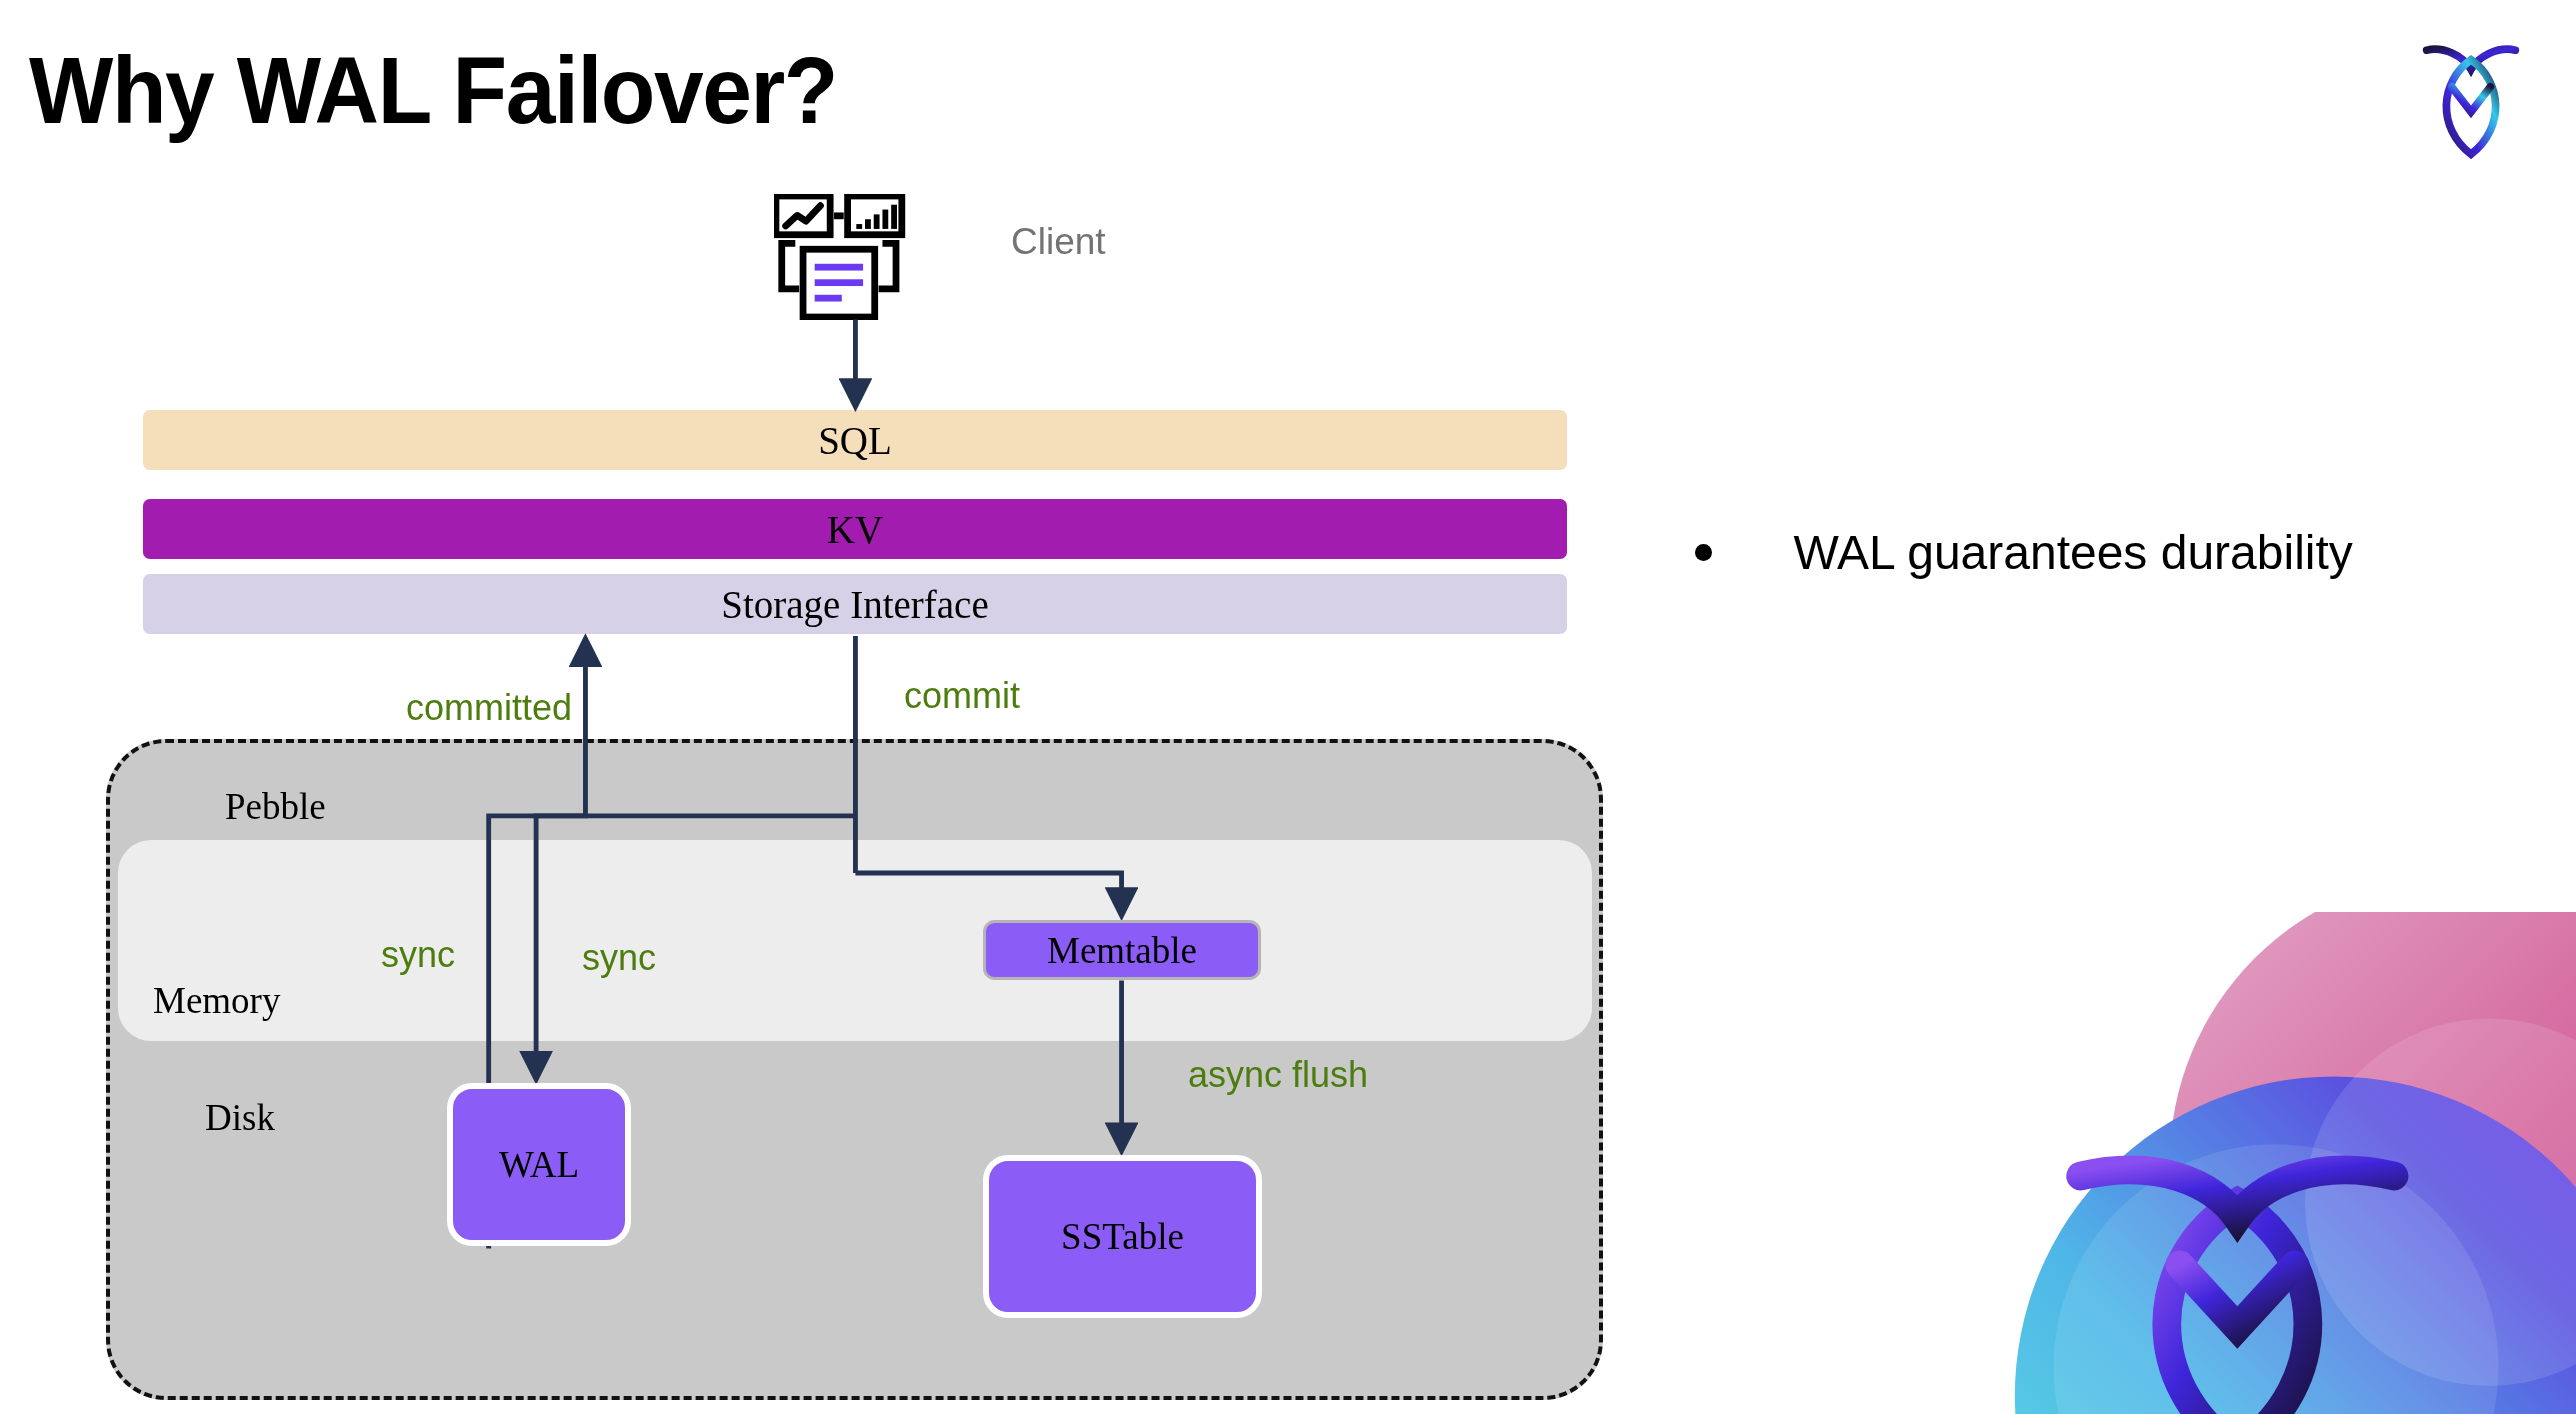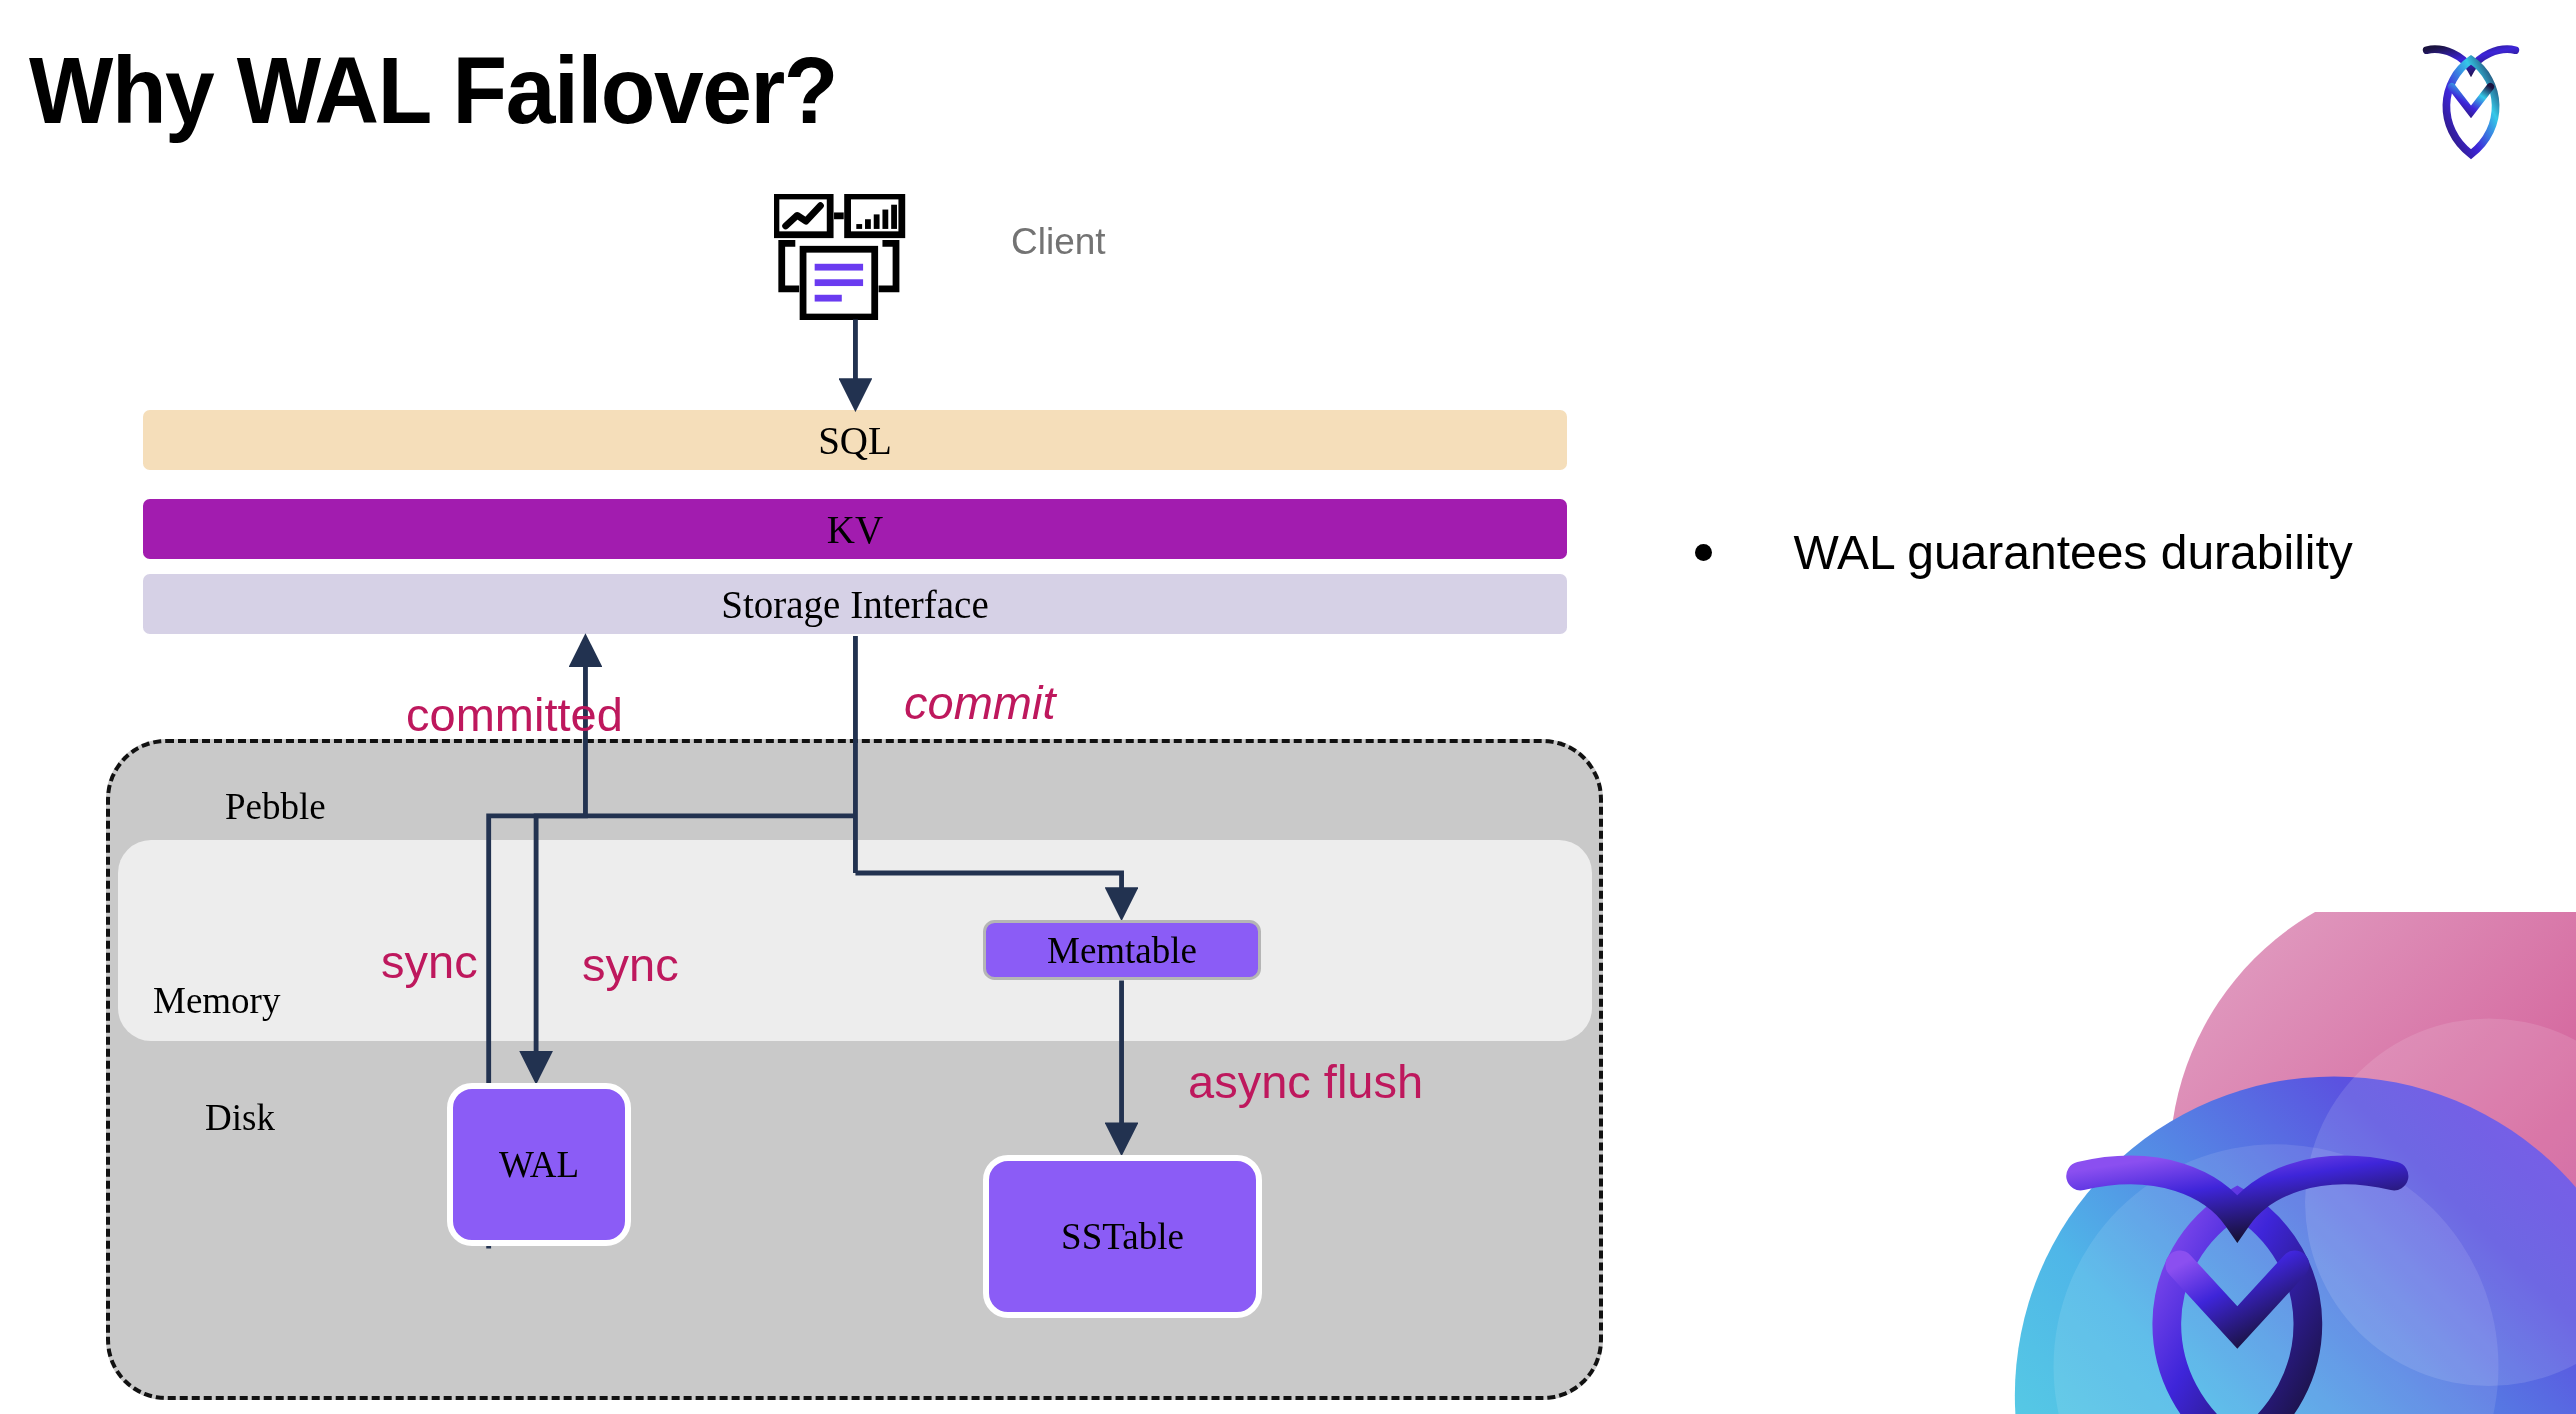--- a/index.html
+++ b/index.html
@@ -152,26 +152,26 @@
     left: 983px; top: 1155px;
     width: 279px; height: 163px;
     border: 6.8px solid #ffffff;
     border-radius: 25px;
   }
 
   
   .edge-label {
     position: absolute;
     font-family: "Liberation Sans", sans-serif;
-    font-size: 47px;
-    color: #be185d;
+    font-size: 36px;
+    color: #4d7c0f;
     white-space: nowrap;
   }
   #label-committed { left: 406px;  top: 687px; }
-  #label-commit    { left: 904px;  top: 675px; font-style: italic; }
+  #label-commit    { left: 904px;  top: 675px; }
   #label-sync-1    { left: 381px;  top: 934px; }
   #label-sync-2    { left: 582px;  top: 937px; }
   #label-async     { left: 1188px; top: 1054px; }
 
   
   #edge-layer {
     position: absolute;
     left: 0; top: 0;
     width: 2576px; height: 1415px;
     pointer-events: none;

